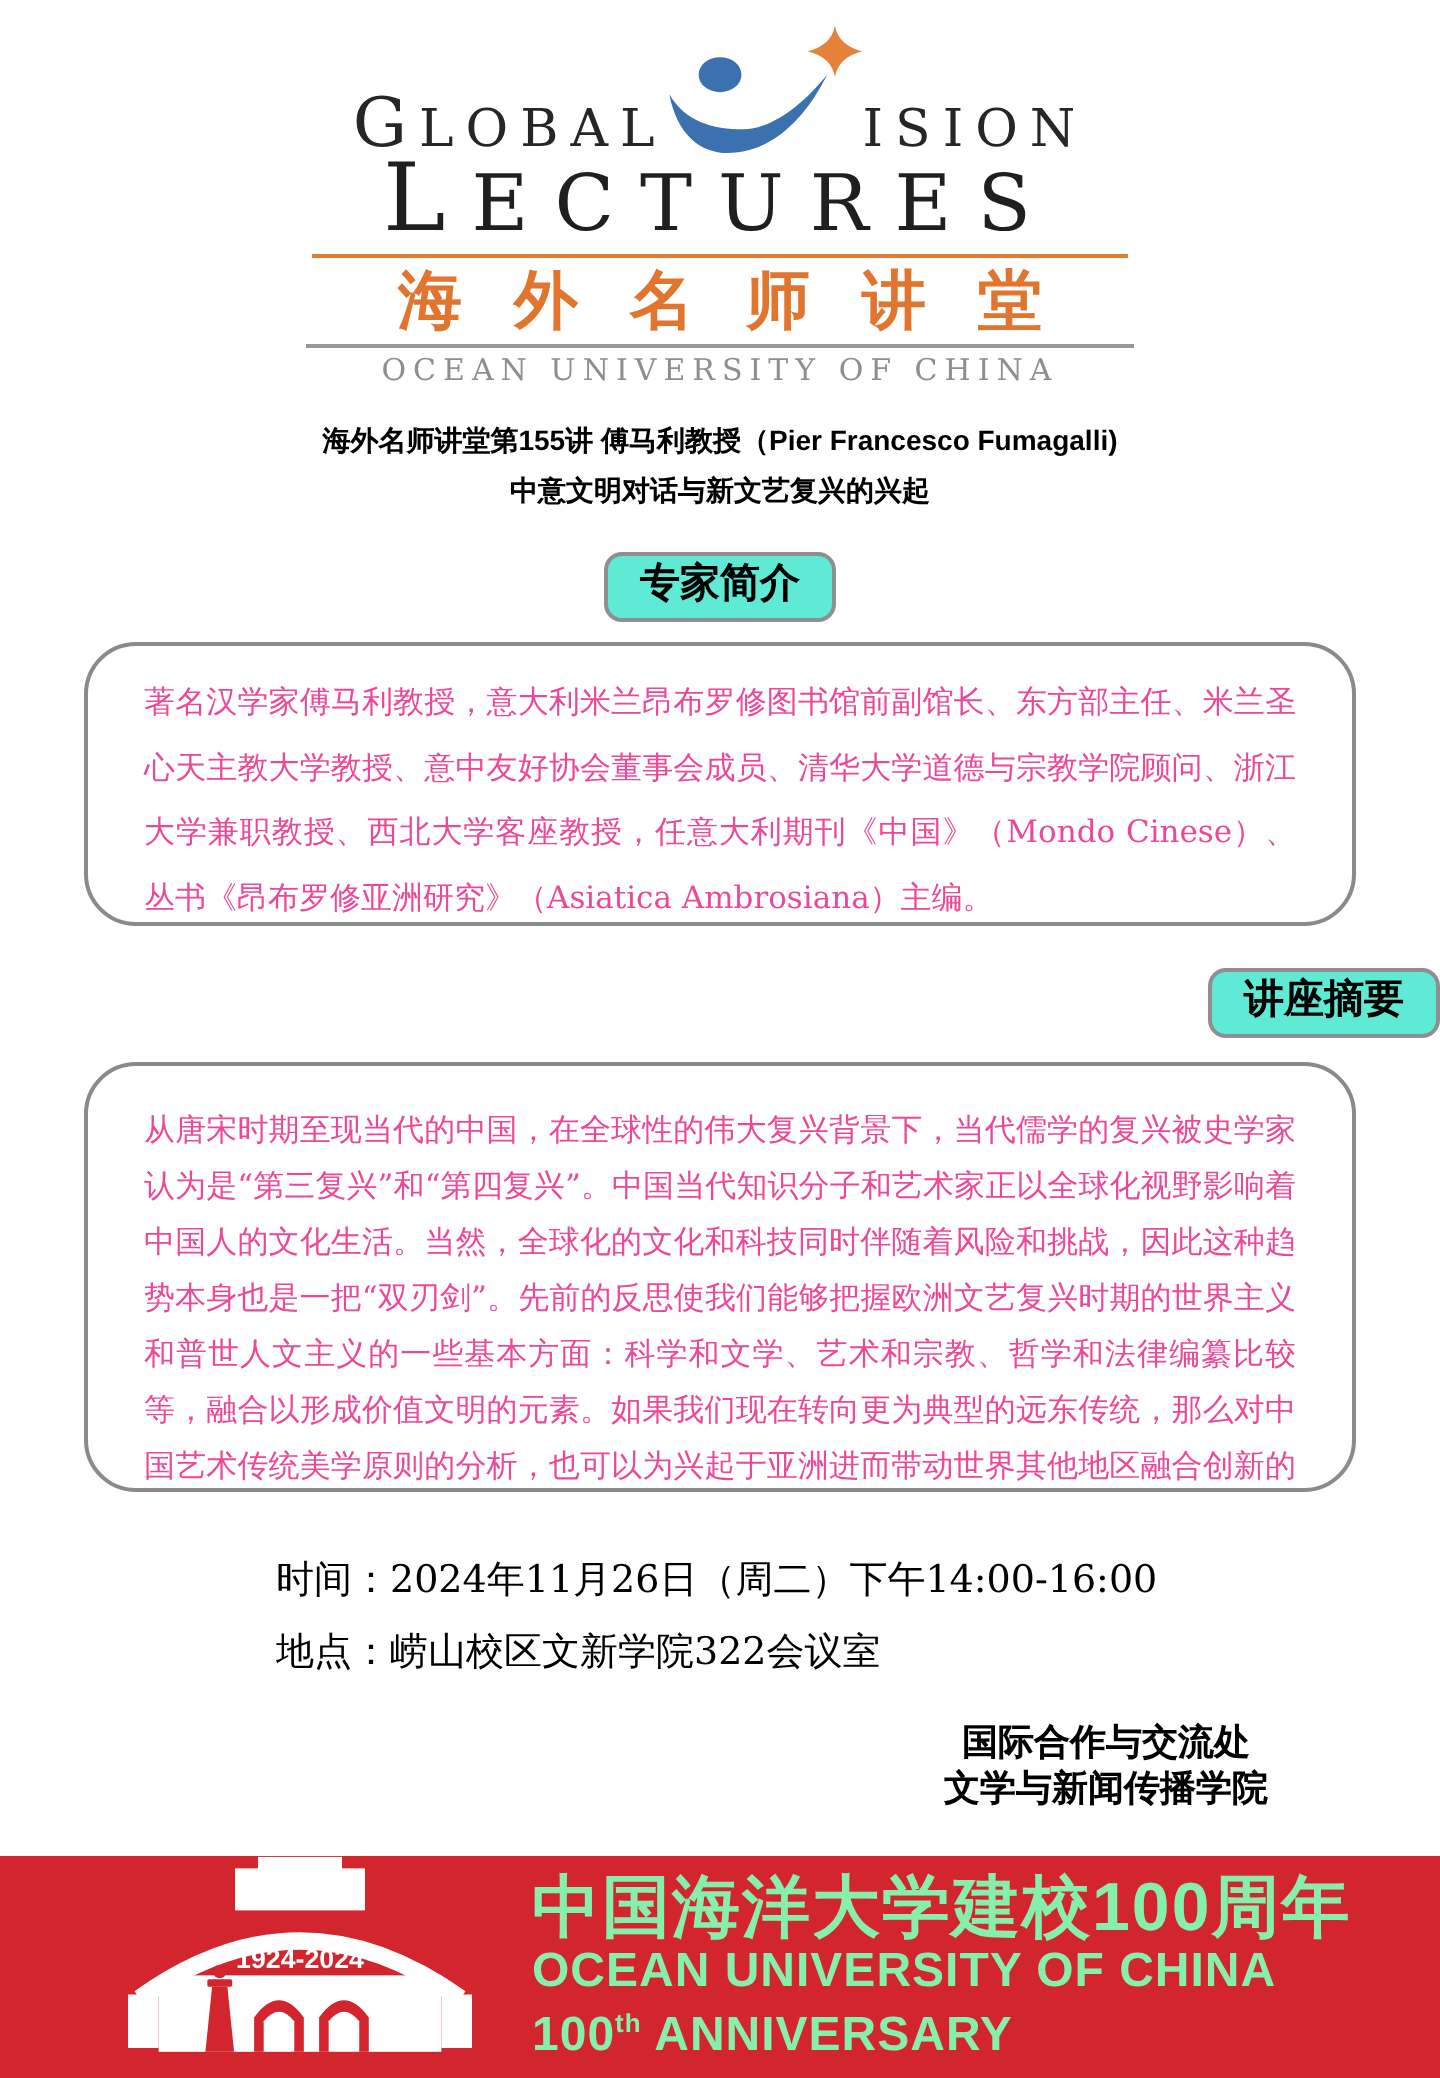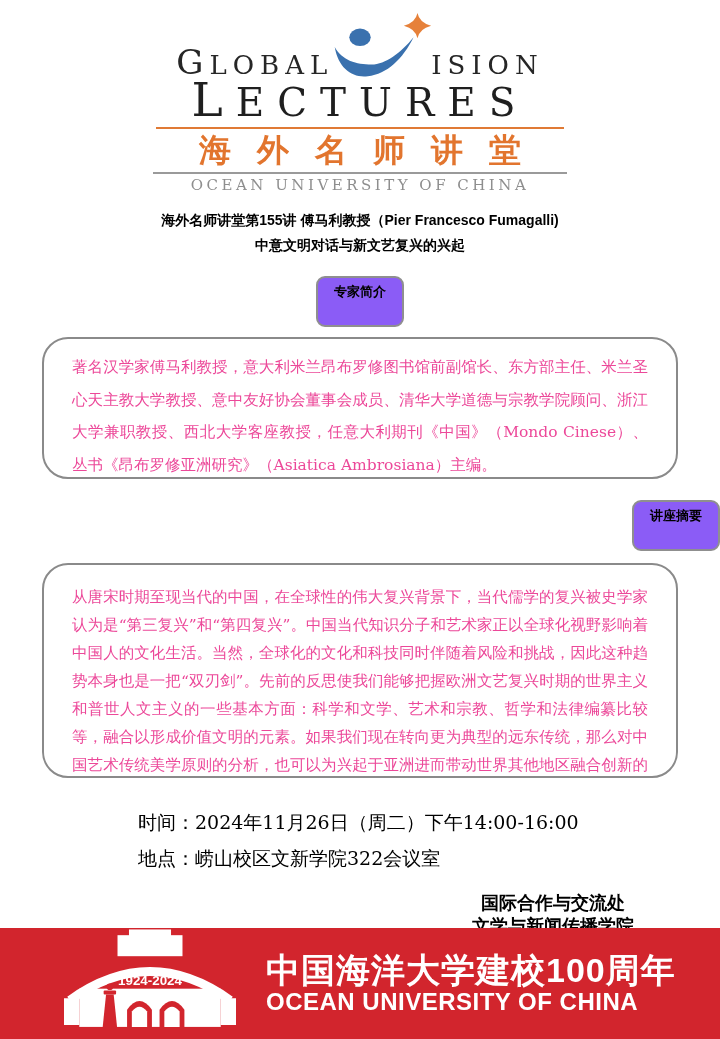--- a/index.html
+++ b/index.html
@@ -17,43 +17,43 @@
   .rule-orange{width:408px;height:2px;background:#e07a35;margin:4px auto 4px;}
   .seal-text{color:#e2752e;font-family:"DejaVu Serif",serif;font-weight:bold;font-size:32px;line-height:34px;letter-spacing:26px;margin-right:-26px;}
   .rule-gray{width:414px;height:2px;background:#9a9a9a;margin:5px auto 3px;}
   .ocean-line{color:#8e8e8e;font-family:"DejaVu Serif",serif;font-size:15px;letter-spacing:3.5px;line-height:17px;}
 
   
   .title{margin-top:14px;text-align:center;font-weight:700;font-size:14px;line-height:25px;color:#000;}
 
   
   .btn-row{display:flex;justify-content:center;}
-  .pill-button{background:#8b5cf6;border:2px solid #8f8f8f;border-radius:9px;padding:2px 16px 21px;
-    font-size:13px;font-weight:700;color:#000;line-height:24px;}
+  .pill-button{background:#5eead4;border:2px solid #8f8f8f;border-radius:9px;padding:2px 16px 5px;
+    font-size:20px;font-weight:700;color:#000;line-height:24px;}
   .btn-row.b1{margin-top:18px;}
   .btn-row.b2{margin-top:21px;justify-content:flex-end;}
   .btn-row.b3{margin-top:31px;}
 
   
   .round-box{width:636px;margin:0 auto;box-sizing:border-box;border:2px solid #8a8a8a;border-radius:26px;
     padding:12px 28px 0;font-family:"DejaVu Serif",serif;font-size:15.5px;color:#ec4899;
     text-align:justify;overflow:hidden;}
   .box-expert{margin-top:10px;height:142px;line-height:32.5px;}
   .box-summary{margin-top:12px;height:215px;line-height:28px;padding-top:18px;}
 
   
   .schedule{margin:26px 0 0 138px;font-family:"DejaVu Serif",serif;font-size:19px;line-height:36px;color:#000;}
 
   
   .organizers{margin:16px 86px 0 auto;width:fit-content;text-align:center;font-weight:700;font-size:18px;line-height:23px;color:#000;}
 
   
   .banner{position:absolute;left:0;bottom:0;width:720px;height:111px;background:#d2252d;display:flex;align-items:center;}
   .banner-logo{margin-left:64px;flex:0 0 auto;}
-  .banner-text{margin-left:30px;color:#ffffff;}
+  .banner-text{margin-left:30px;color:#86efac;}
   .banner-cn{font-size:34px;font-weight:700;line-height:37px;letter-spacing:1px;}
   .banner-en{font-size:24px;font-weight:700;line-height:26px;letter-spacing:0.5px;}
   .banner-anniv{font-size:24px;font-weight:700;line-height:26px;letter-spacing:0.5px;}
   .banner-anniv sup{font-size:13px;}
 </style>
 </head>
 <body>
 
 <div class="poster">
 
@@ -121,16 +121,17 @@
         <path d="M44,68 L52,68 L55.5,102 L40.5,102 Z" fill="#d2252d"></path>
         <path d="M66,102 L66,84 Q79,66 92,84 L92,102 Z" fill="#d2252d"></path>
         <path d="M71,102 L71,86 Q79,76 87,86 L87,102 Z" fill="#ffffff"></path>
         <path d="M100,102 L100,84 Q113,66 126,84 L126,102 Z" fill="#d2252d"></path>
         <path d="M105,102 L105,86 Q113,76 121,86 L121,102 Z" fill="#ffffff"></path>
       </svg>
     </div>
     <div class="banner-text">
       <div class="banner-cn">中国海洋大学建校100周年</div>
       <div class="banner-en">OCEAN UNIVERSITY OF CHINA</div>
+      <div class="banner-anniv"><span>100</span><sup>th</sup><span> ANNIVERSARY</span></div>
     </div>
   </div>
 
 </div>
 
 </body></html>

